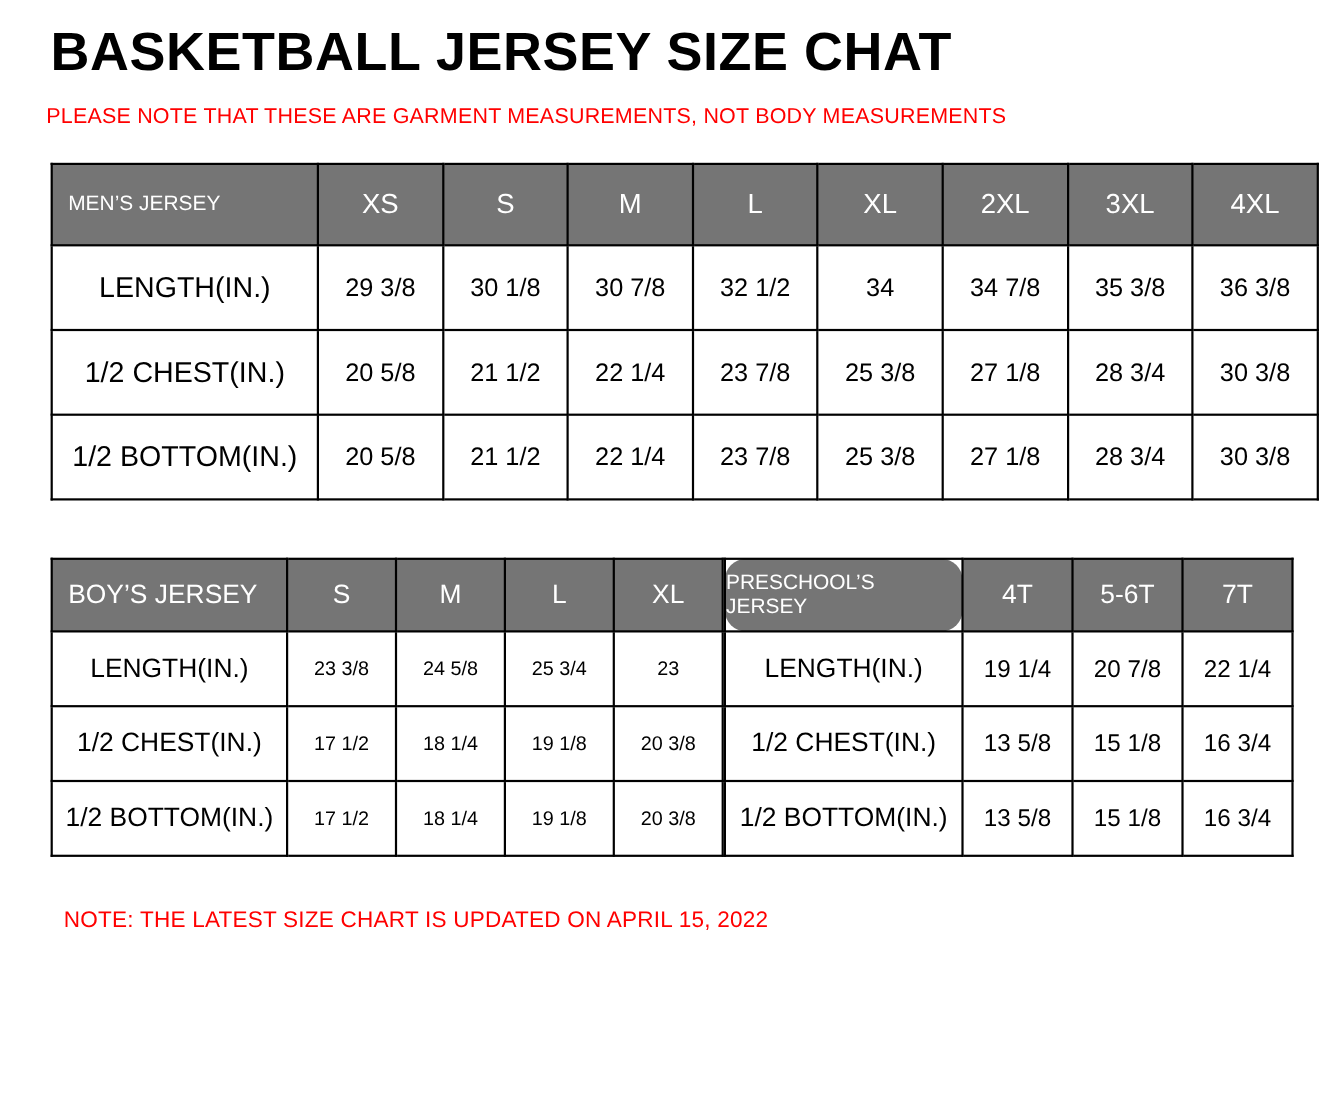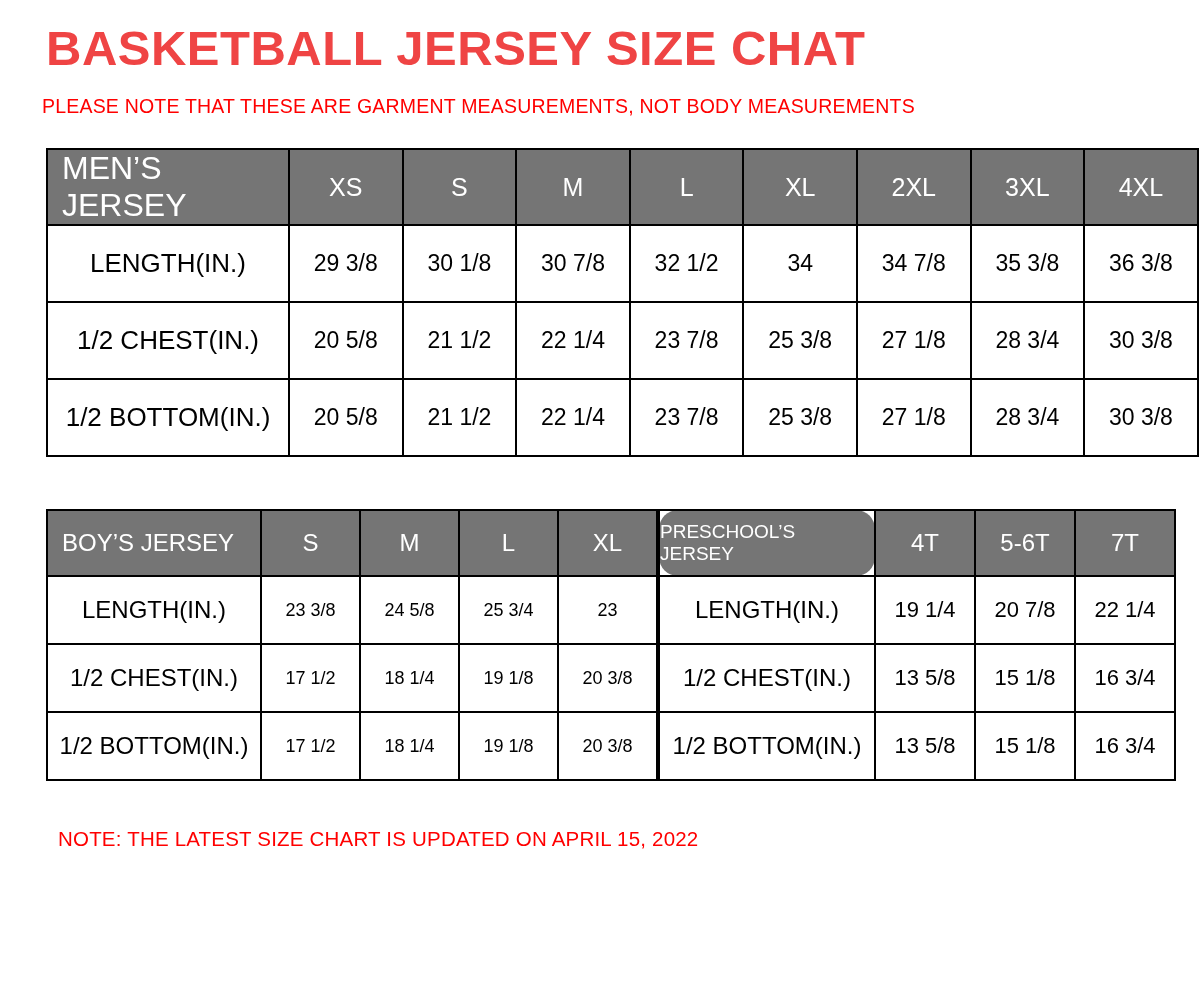--- a/index.html
+++ b/index.html
@@ -21,21 +21,21 @@
     height: 1007px;
     box-sizing: border-box;
     padding: 0 24px;
   }
   .title {
     font-size: 49px;
     font-weight: bold;
     letter-spacing: 0.5px;
     margin: 22px 0 0 22px;
     line-height: 1.1;
-    color: #ef4444;
+    color: #000000;
     white-space: nowrap;
   }
   .note-top {
     color: #ff0000;
     font-size: 19.5px;
     line-height: 1.45;
     margin: 16px 0 0 18px;
     max-width: 880px;
     letter-spacing: 0.2px;
   }
@@ -55,21 +55,21 @@
     padding: 0;
   }
   thead th {
     background: #757575;
     color: #ffffff;
     font-weight: normal;
     height: 72px;
     font-size: 25px;
   }
   thead th.first {
-    font-size: 32px;
+    font-size: 19px;
     text-align: left;
     padding-left: 14px;
   }
   thead th.first.small {
     font-size: 20px;
     letter-spacing: -0.3px;
   }
   tbody td {
     height: 75px;
     font-size: 23px;

